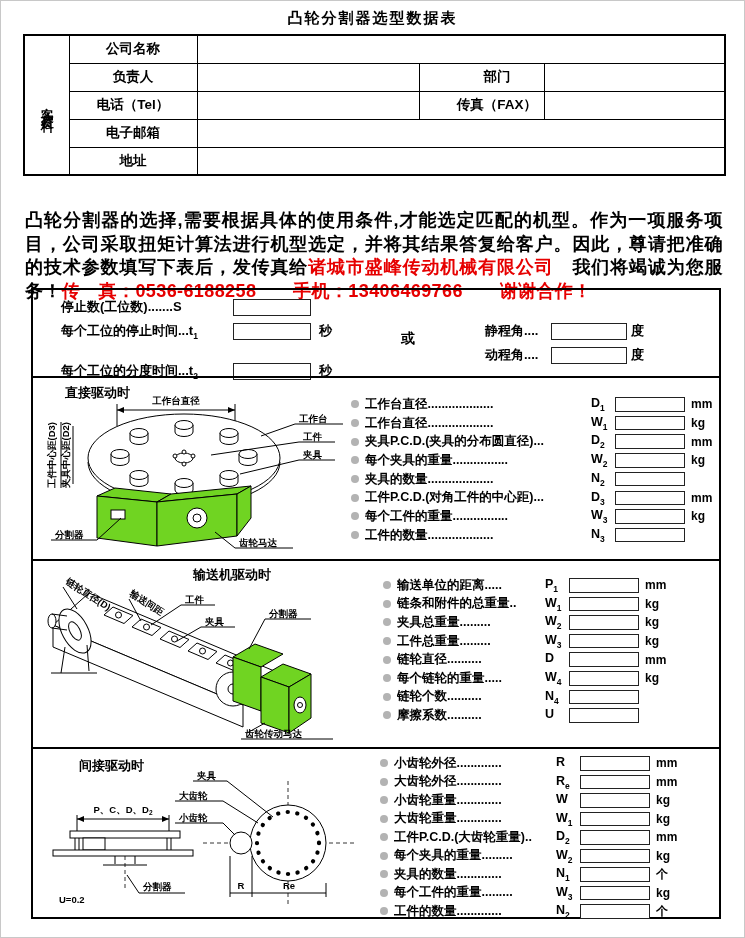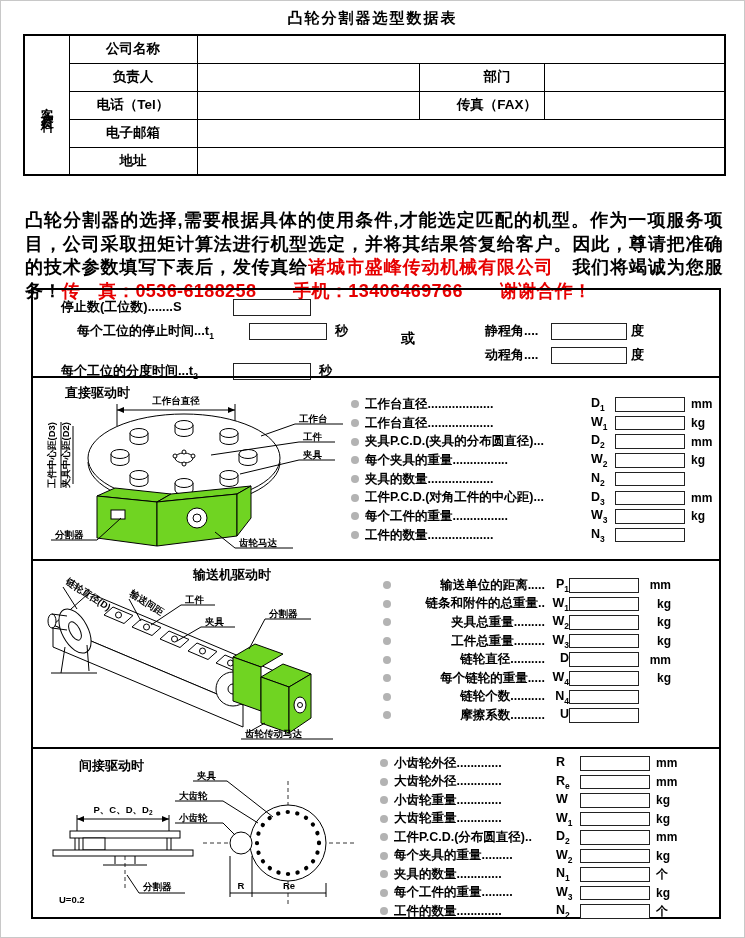--- a/index.html
+++ b/index.html
@@ -97,21 +97,21 @@
     <span>凸轮分割器的选择,需要根据具体的使用条件,才能选定匹配的机型。作为一项服务项目，公司采取扭矩计算法进行机型选定，并将其结果答复给客户。因此，尊请把准确的技术参数填写下表后，发传真给</span><span class="red">诸城市盛峰传动机械有限公司</span><span>　我们将竭诚为您服务！</span><span class="red">传　真：0536-6188258　　手机：13406469766　　谢谢合作！</span>
   </p>
 
   <div class="fbox">
 
     <div class="sec sec-timing">
       <div class="f-row" style="left:28px; top:8px;">
         <span class="flabel" style="width:172px;">停止数(工位数).......S</span>
         <span class="tbox"></span>
       </div>
-      <div class="f-row" style="left:44px; top:32px;">
+      <div class="f-row" style="left:28px; top:32px;">
         <span class="flabel" style="width:172px;"><span>每个工位的停止时间...t</span><sub>1</sub></span>
         <span class="tbox"></span>
         <span class="funit">秒</span>
       </div>
       <div class="f-row" style="left:28px; top:56px;margin-top:16px;">
         <span class="flabel" style="width:172px;"><span>每个工位的分度时间...t</span><sub>2</sub></span>
         <span class="tbox"></span>
         <span class="funit">秒</span>
       </div>
       <div class="or">或</div>
@@ -304,21 +304,21 @@
         <line class="sline" x1="164" y1="62" x2="198" y2="62"></line>
         <line class="sline" x1="164" y1="62" x2="140" y2="76"></line>
         <text x="232" y="52">分割器</text>
         <line class="sline" x1="228" y1="54" x2="274" y2="54"></line>
         <line class="sline" x1="228" y1="54" x2="212" y2="84"></line>
         <text x="208" y="172">齿轮传动马达</text>
         <line class="sline" x1="204" y1="174" x2="296" y2="174"></line>
         <line class="sline" x1="210" y1="168" x2="228" y2="158"></line>
       </svg>
 
-      <div class="params" style="left:350px; top:15px;text-align:right;">
+      <div class="params" style="left:350px; top:15px;">
         <div class="prow">
             <span class="bullet"></span>
             <span class="plabel">输送单位的距离.....</span>
             <span class="psym"><i>P</i><sub>1</sub></span>
             <span class="pbox"></span>
             <span class="punit">mm</span>
           </div>
         <div class="prow">
             <span class="bullet"></span>
             <span class="plabel">链条和附件的总重量..</span>
@@ -449,21 +449,21 @@
           </div>
         <div class="prow">
             <span class="bullet"></span>
             <span class="plabel">大齿轮重量.............</span>
             <span class="psym"><i>W</i><sub>1</sub></span>
             <span class="pbox"></span>
             <span class="punit">kg</span>
           </div>
         <div class="prow">
             <span class="bullet"></span>
-            <span class="plabel">工件P.C.D.(分布圆直径)..</span>
+            <span class="plabel">工件P.C.D.(大齿轮重量)..</span>
             <span class="psym"><i>D</i><sub>2</sub></span>
             <span class="pbox"></span>
             <span class="punit">mm</span>
           </div>
         <div class="prow">
             <span class="bullet"></span>
             <span class="plabel">每个夹具的重量.........</span>
             <span class="psym"><i>W</i><sub>2</sub></span>
             <span class="pbox"></span>
             <span class="punit">kg</span>

